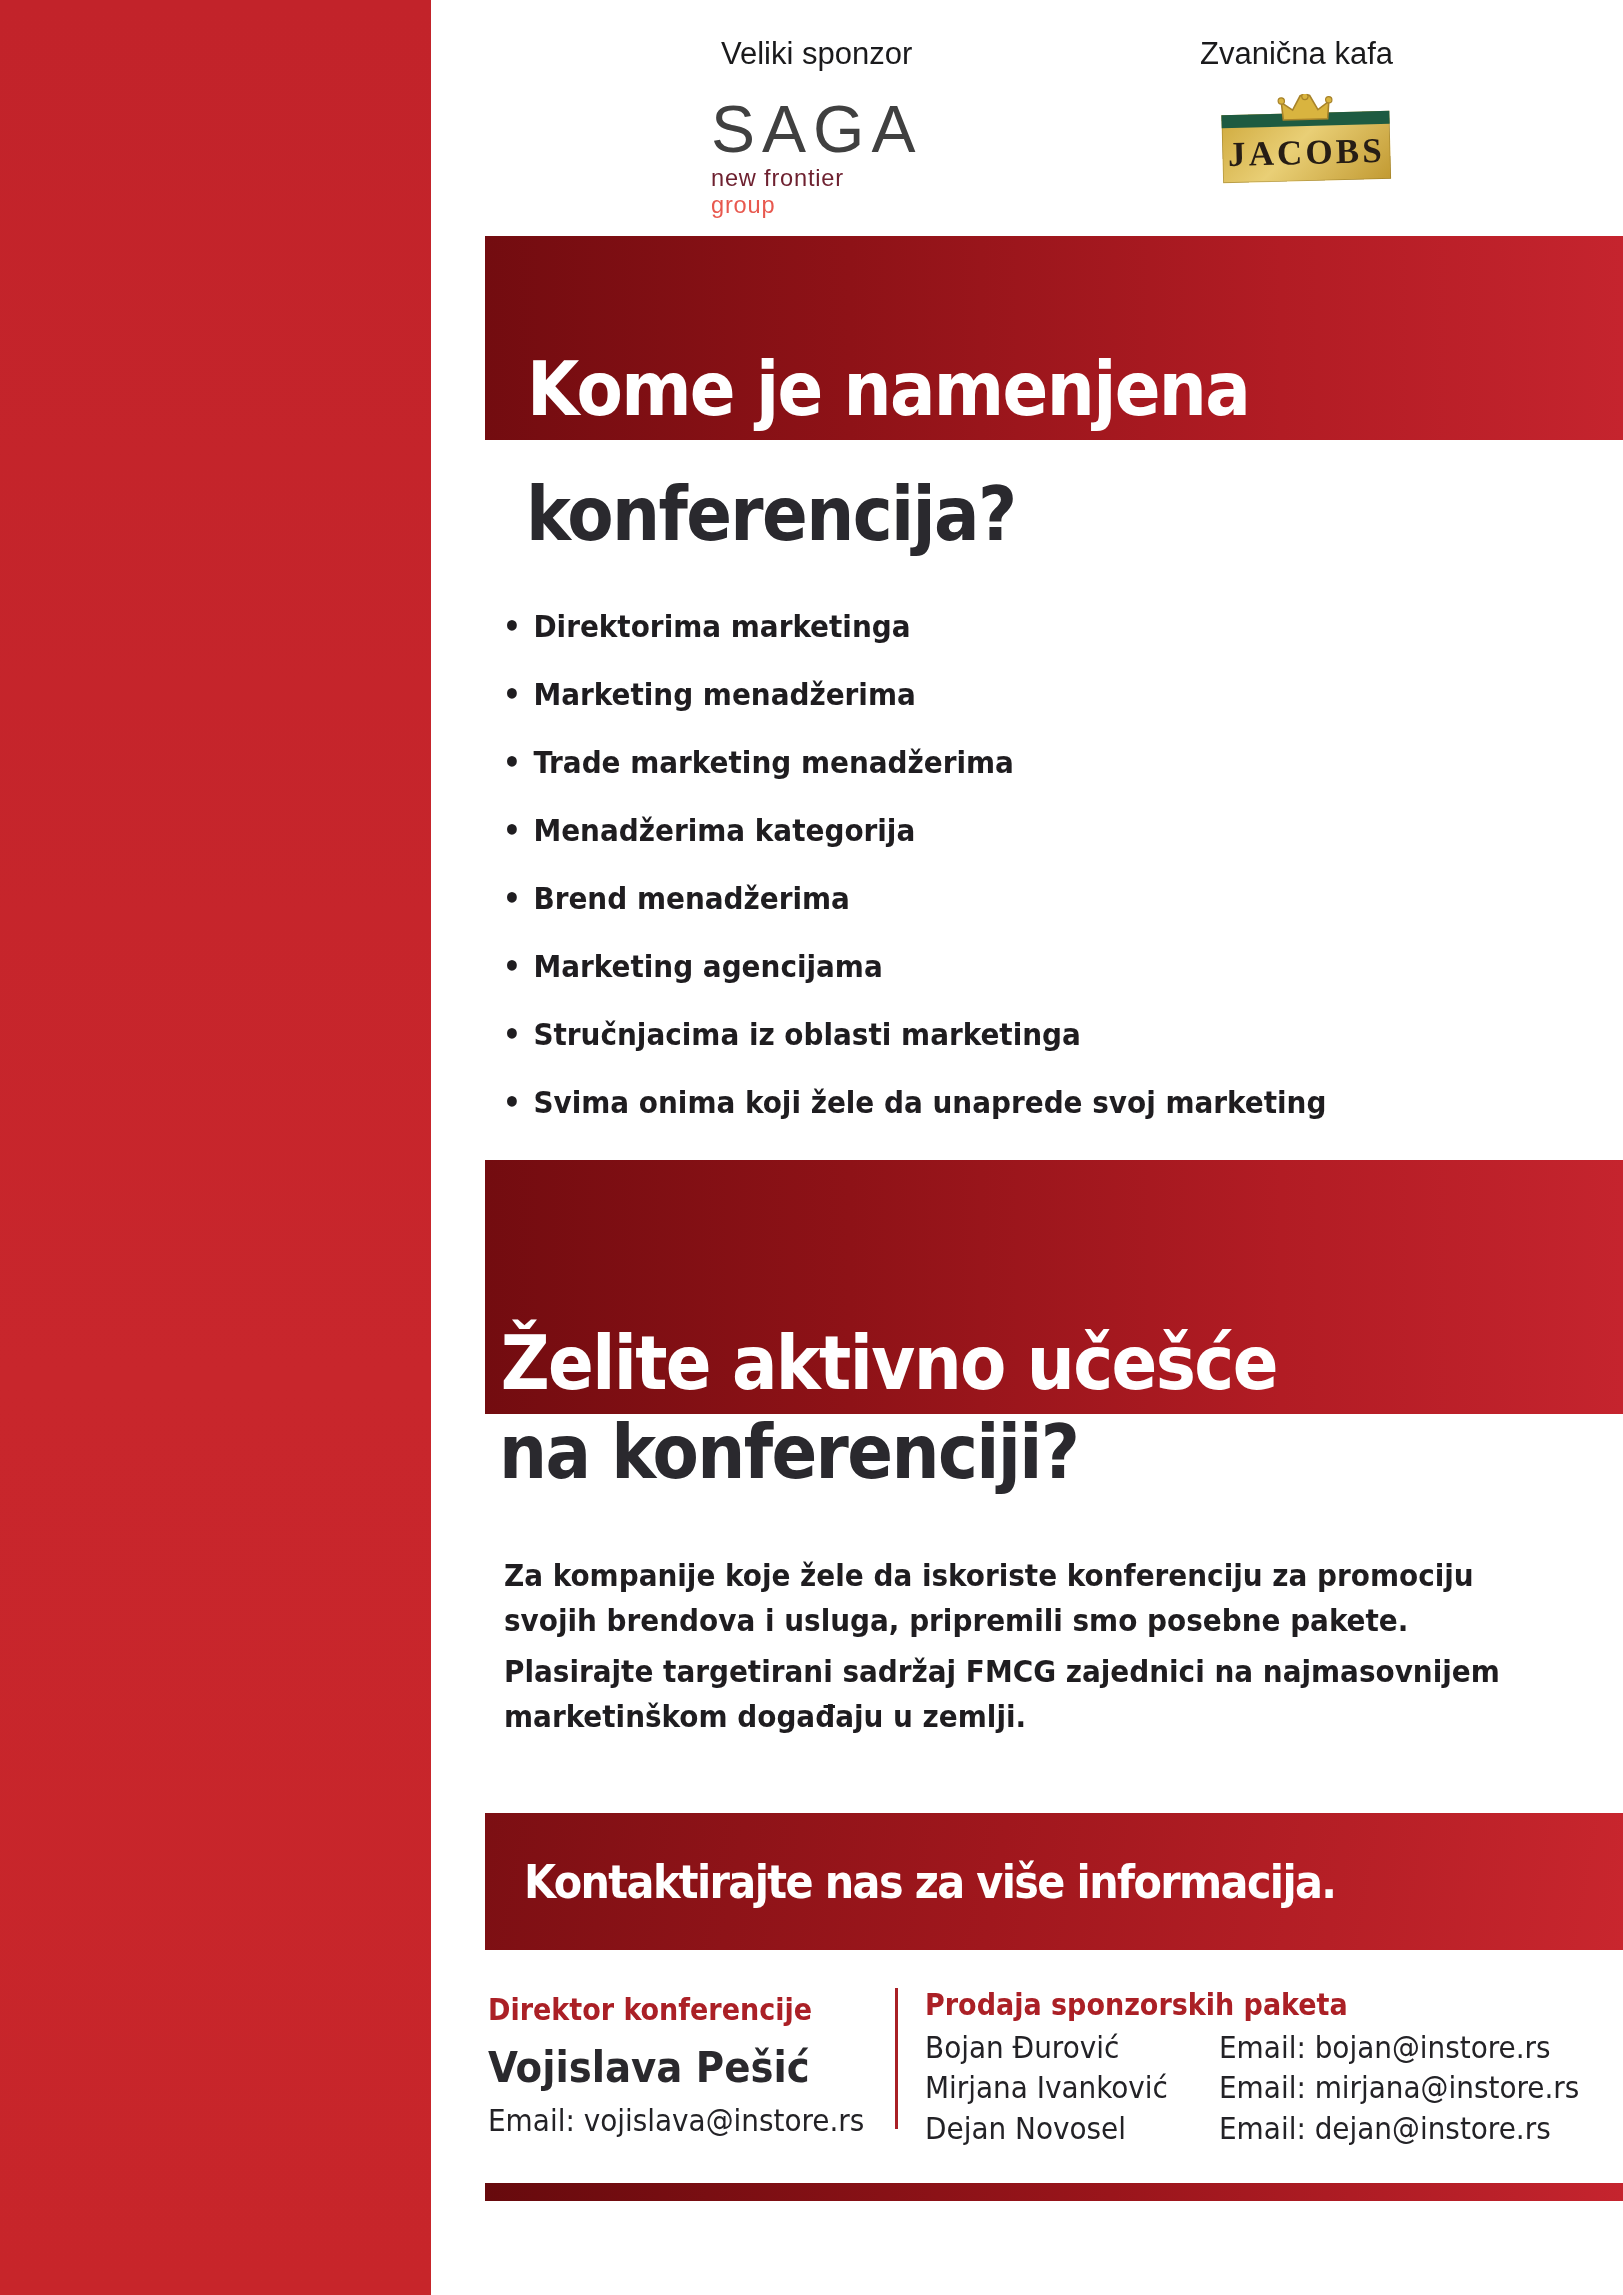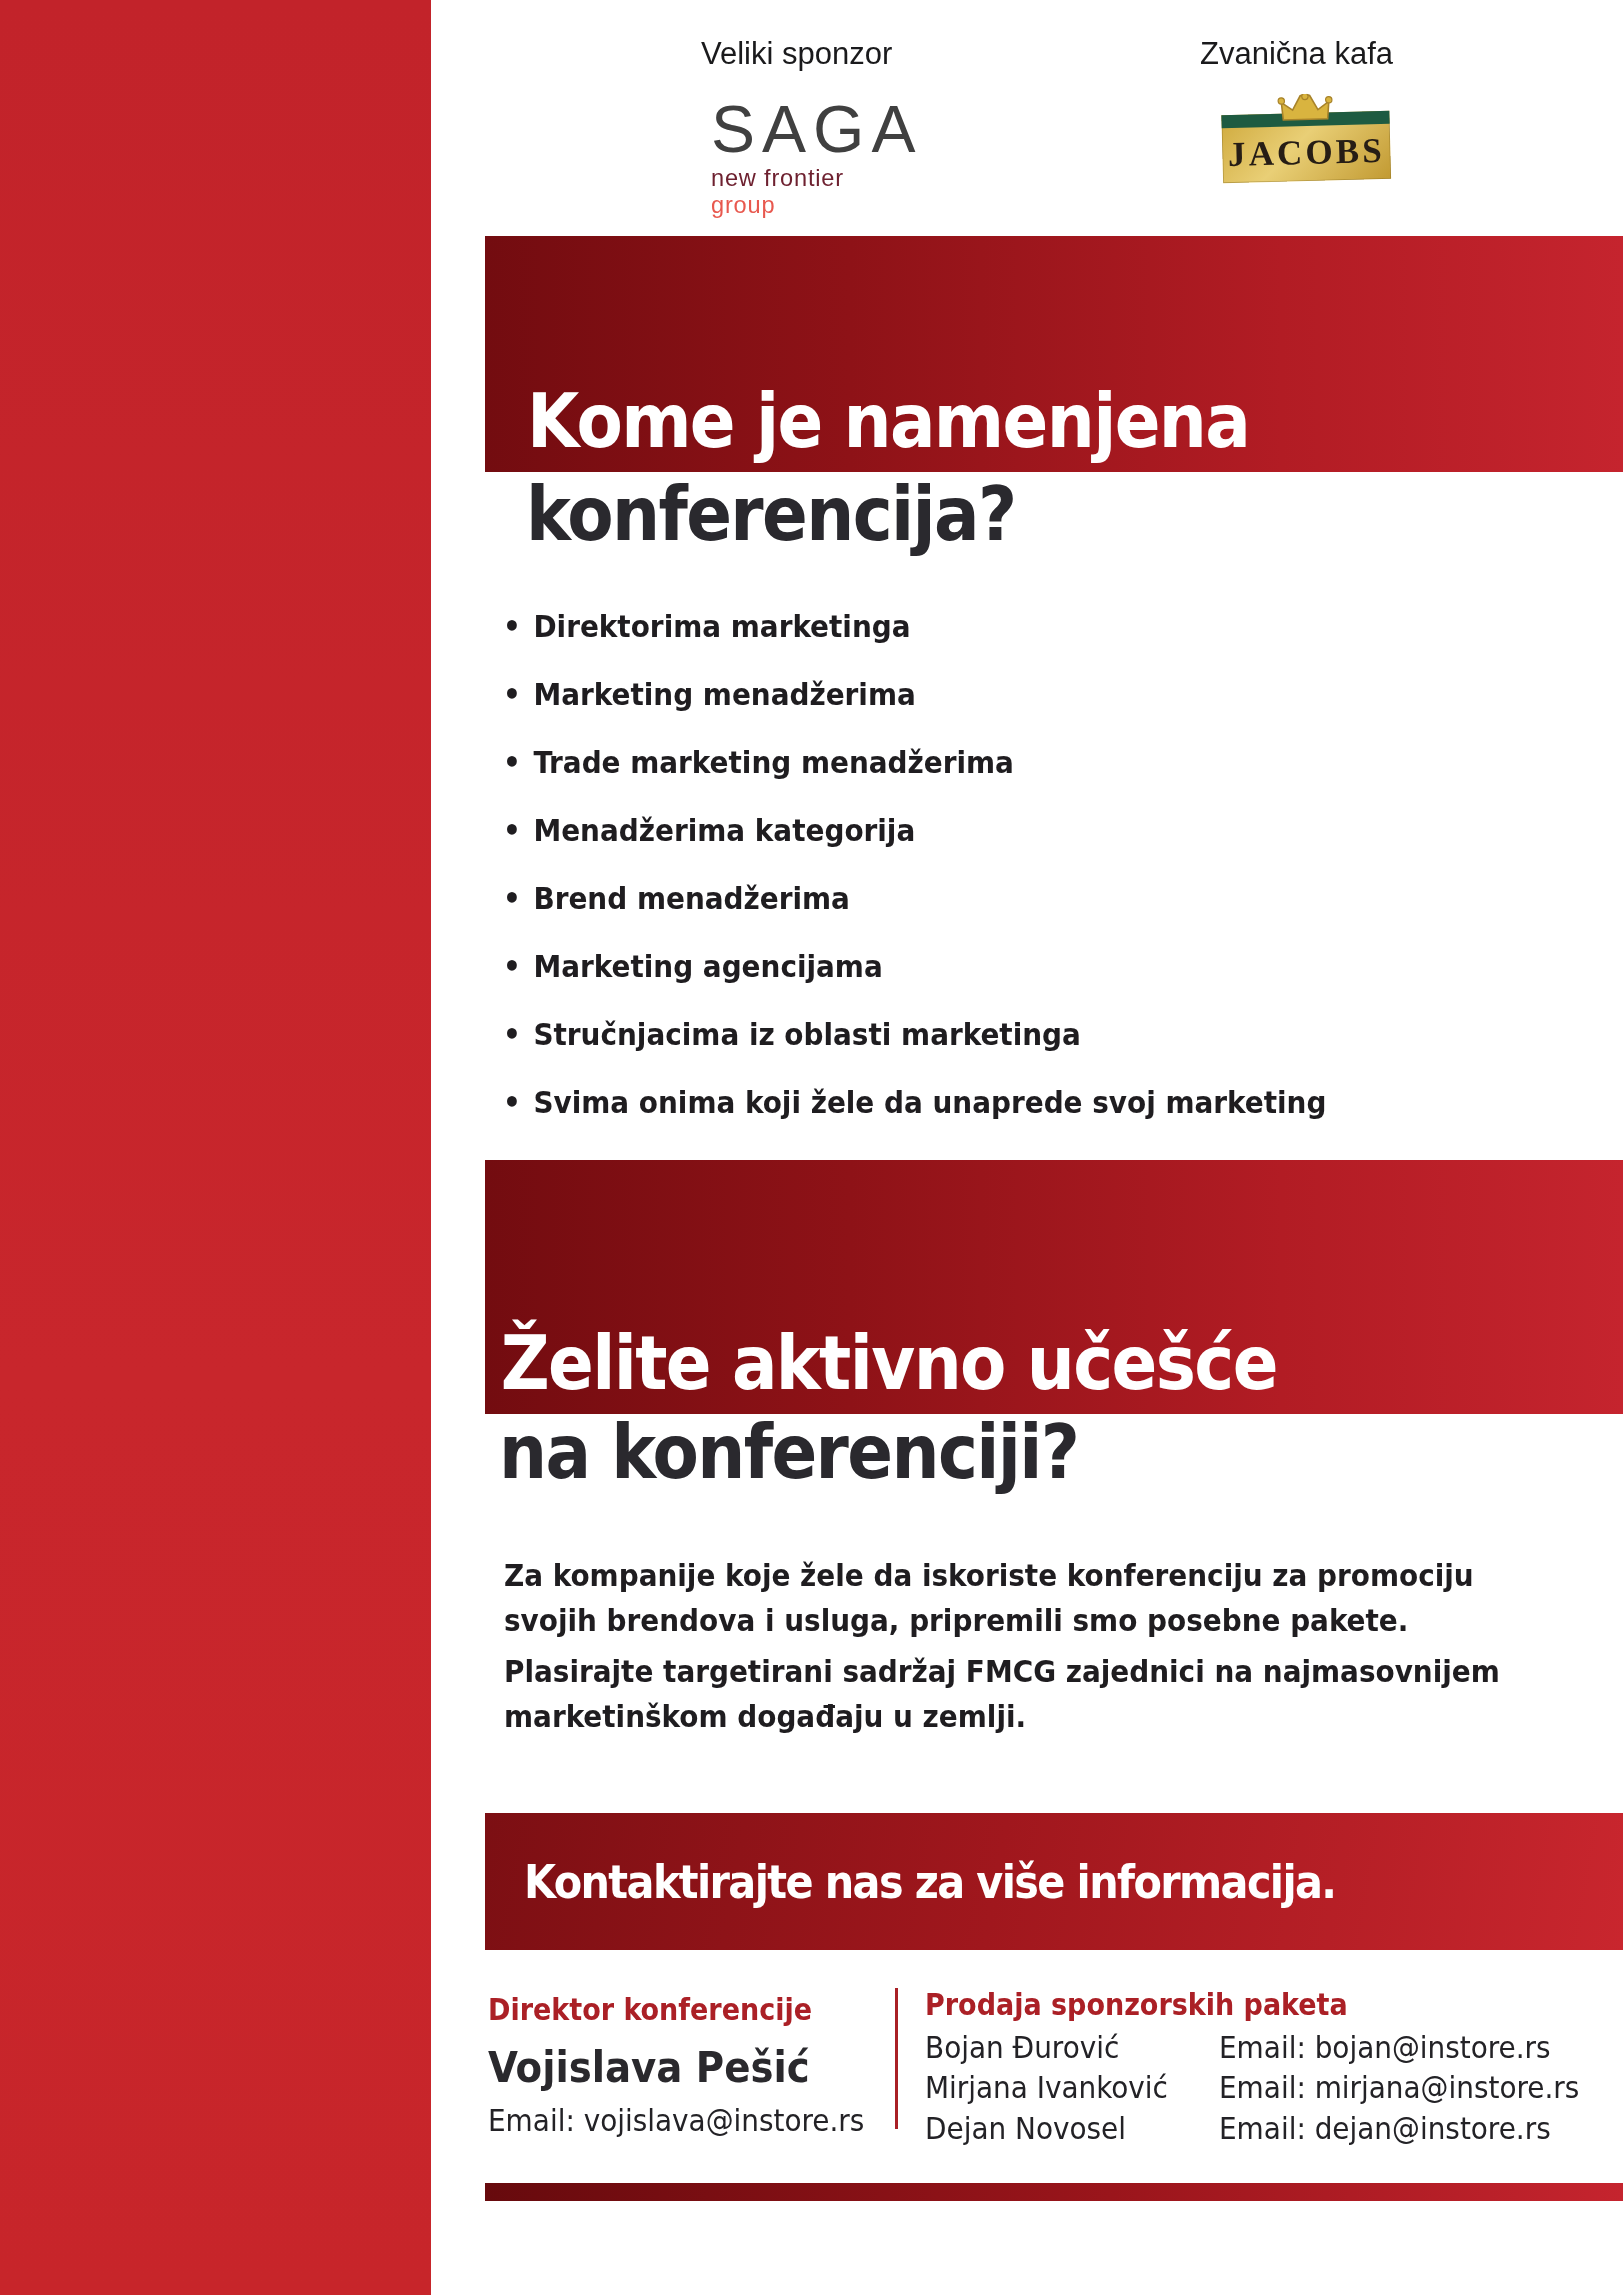--- a/index.html
+++ b/index.html
@@ -4,40 +4,40 @@
 <title>Flyer</title>
 <style>
   html,body{margin:0;padding:0;background:#ffffff;}
   body{width:1623px;height:2295px;overflow:hidden;font-family:"Liberation Sans",sans-serif;}
   .page{position:relative;width:1623px;height:2295px;background:#ffffff;}
 
   .left-band{position:absolute;left:0;top:0;width:431px;height:2295px;
     background:linear-gradient(180deg,#c2232a 0%,#c8262c 60%,#c7252a 100%);}
 
   .top-label{position:absolute;top:36px;font-size:31px;color:#1a1a1c;letter-spacing:0;}
-  .label-sponsor{left:701px;}
+  .label-sponsor{left:721px;}
   .label-coffee{left:1200px;}
 
   .saga-logo{position:absolute;left:711px;top:99px;width:204px;}
   .saga-word{font-size:66px;font-weight:400;color:#404040;letter-spacing:7px;line-height:61px;}
   .saga-sub{font-size:23.6px;margin-top:4.7px;letter-spacing:0.8px;color:#6e2130;}
   .saga-sub .grp{color:#e8584e;}
 
   .jacobs-logo{position:absolute;left:1222px;top:94px;width:168px;height:88px;transform:rotate(-1.5deg);}
   .jacobs-crown{position:absolute;left:50%;top:0;transform:translateX(-50%);z-index:2;}
   .jacobs-box{position:absolute;left:0;top:19px;width:168px;height:68px;
     background:linear-gradient(135deg,#cfa93c 0%,#e9cf76 45%,#c29a32 100%);
     box-shadow:0 0 0 0.8px rgba(120,95,20,.4) inset;}
   .jacobs-stripe{position:absolute;left:0;top:0;width:100%;height:13.4px;background:#1e5b41;}
   .jacobs-word{position:absolute;left:0;top:20.4px;width:100%;text-align:center;
     font-family:"Liberation Serif",serif;font-weight:700;font-size:35px;color:#261d15;letter-spacing:3.1px;}
 
   .banner{position:absolute;left:485px;width:1138px;
     background:linear-gradient(90deg,#730c10 0%,#8e1217 32%,#b21c24 70%,#c5242e 100%);}
-  .banner-1{top:236px;height:236px;}
+  .banner-1{top:236px;height:204px;}
   .banner-2{top:1160px;height:254px;}
   .banner-3{top:1813px;height:137px;left:485px;width:1139px;
     background:linear-gradient(100deg,#7c0f13 0%,#a0171d 45%,#c9262e 100%);display:flex;align-items:center;}
 
   .hd{font-weight:700;font-stretch:condensed;letter-spacing:-1.6px;white-space:nowrap;
     font-family:"DejaVu Sans","Liberation Sans",sans-serif;}
   .hd-white{position:absolute;color:#ffffff;font-size:75px;line-height:1;bottom:12.6px;}
   .banner-1 .hd-white{left:42px;}
   .banner-2 .hd-white{left:15.7px;text-align:center;}
   .hd-dark{position:absolute;color:#2a292e;font-size:75px;line-height:1;}

